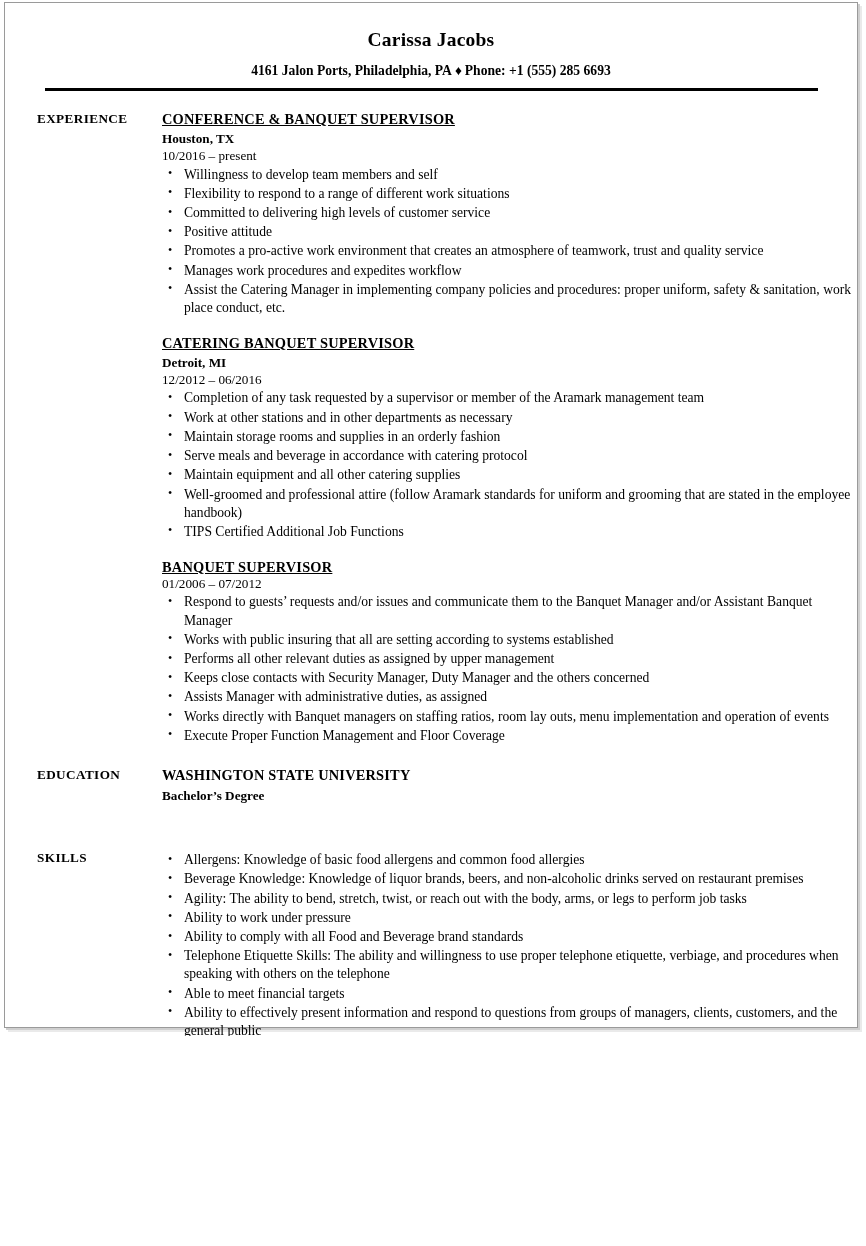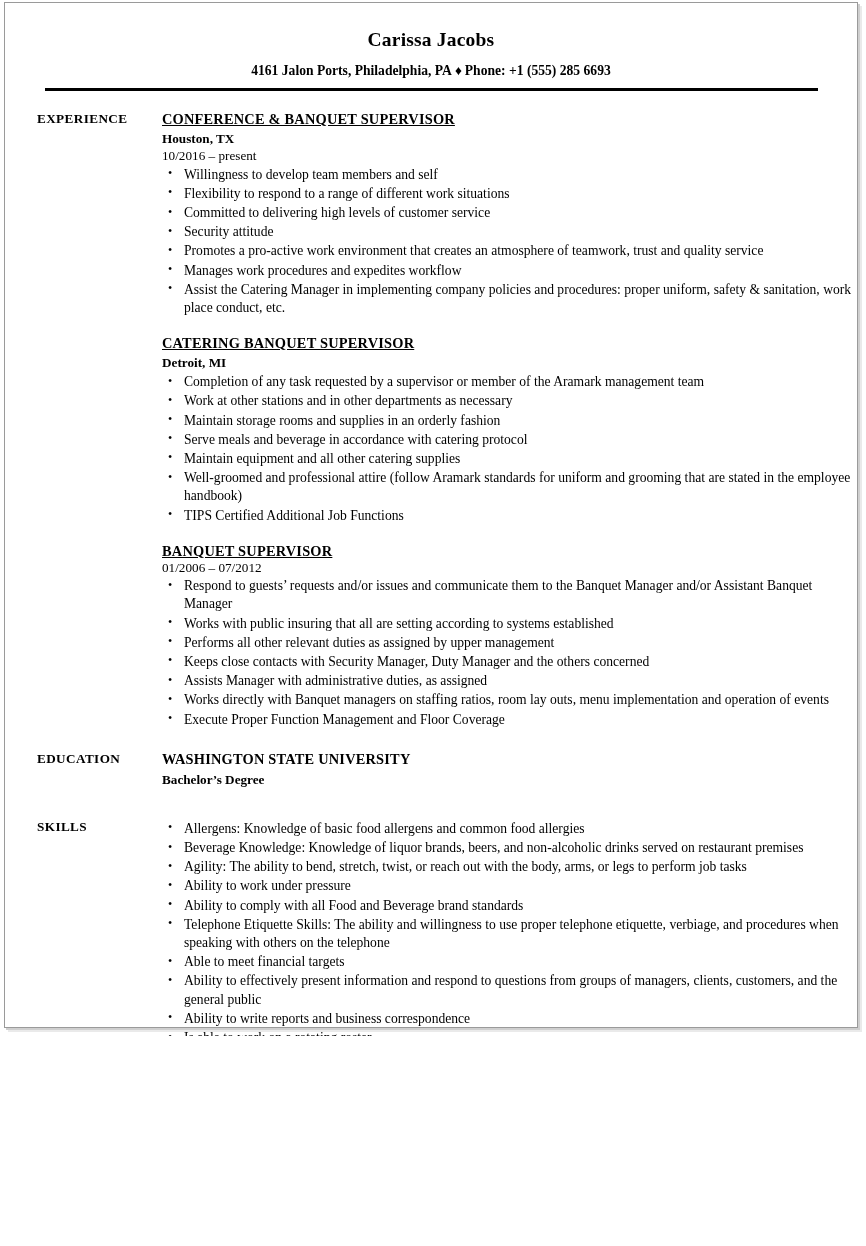--- a/index.html
+++ b/index.html
@@ -145,21 +145,21 @@
     line-height: 1.18;
   }
   .edu-degree {
     font-size: 13.2px;
     font-weight: bold;
     line-height: 1.3;
     margin-top: 3px;
   }
 
   .section-education { margin-top: 22px; }
-  .section-skills { margin-top: 31px; }
+  .section-skills { margin-top: 46px; }
 </style>
 </head>
 <body>
 
 <div class="page">
   <div class="page-frame"></div>
 
   <div class="sheet">
 
     <div class="hdr">
@@ -177,30 +177,31 @@
         <div class="sec-body">
 
           <div class="job">
             <div class="job-title">CONFERENCE &amp; BANQUET SUPERVISOR</div>
             <div class="job-loc">Houston, TX</div>
             <div class="job-dates">10/2016 – present</div>
             <ul class="bullets">
               <li>Willingness to develop team members and self</li>
               <li>Flexibility to respond to a range of different work situations</li>
               <li>Committed to delivering high levels of customer service</li>
-              <li>Security attitude</li>
+              <li>Positive attitude</li>
               <li>Promotes a pro-active work environment that creates an atmosphere of teamwork, trust and quality service</li>
               <li>Manages work procedures and expedites workflow</li>
               <li>Assist the Catering Manager in implementing company policies and procedures: proper uniform, safety &amp; sanitation, work place conduct, etc.</li>
             </ul>
           </div>
 
           <div class="job">
             <div class="job-title">CATERING BANQUET SUPERVISOR</div>
             <div class="job-loc">Detroit, MI</div>
+            <div class="job-dates">12/2012 – 06/2016</div>
             <ul class="bullets">
               <li>Completion of any task requested by a supervisor or member of the Aramark management team</li>
               <li>Work at other stations and in other departments as necessary</li>
               <li>Maintain storage rooms and supplies in an orderly fashion</li>
               <li>Serve meals and beverage in accordance with catering protocol</li>
               <li>Maintain equipment and all other catering supplies</li>
               <li>Well-groomed and professional attire (follow Aramark standards for uniform and grooming that are stated in the employee handbook)</li>
               <li>TIPS Certified Additional Job Functions</li>
             </ul>
           </div>

